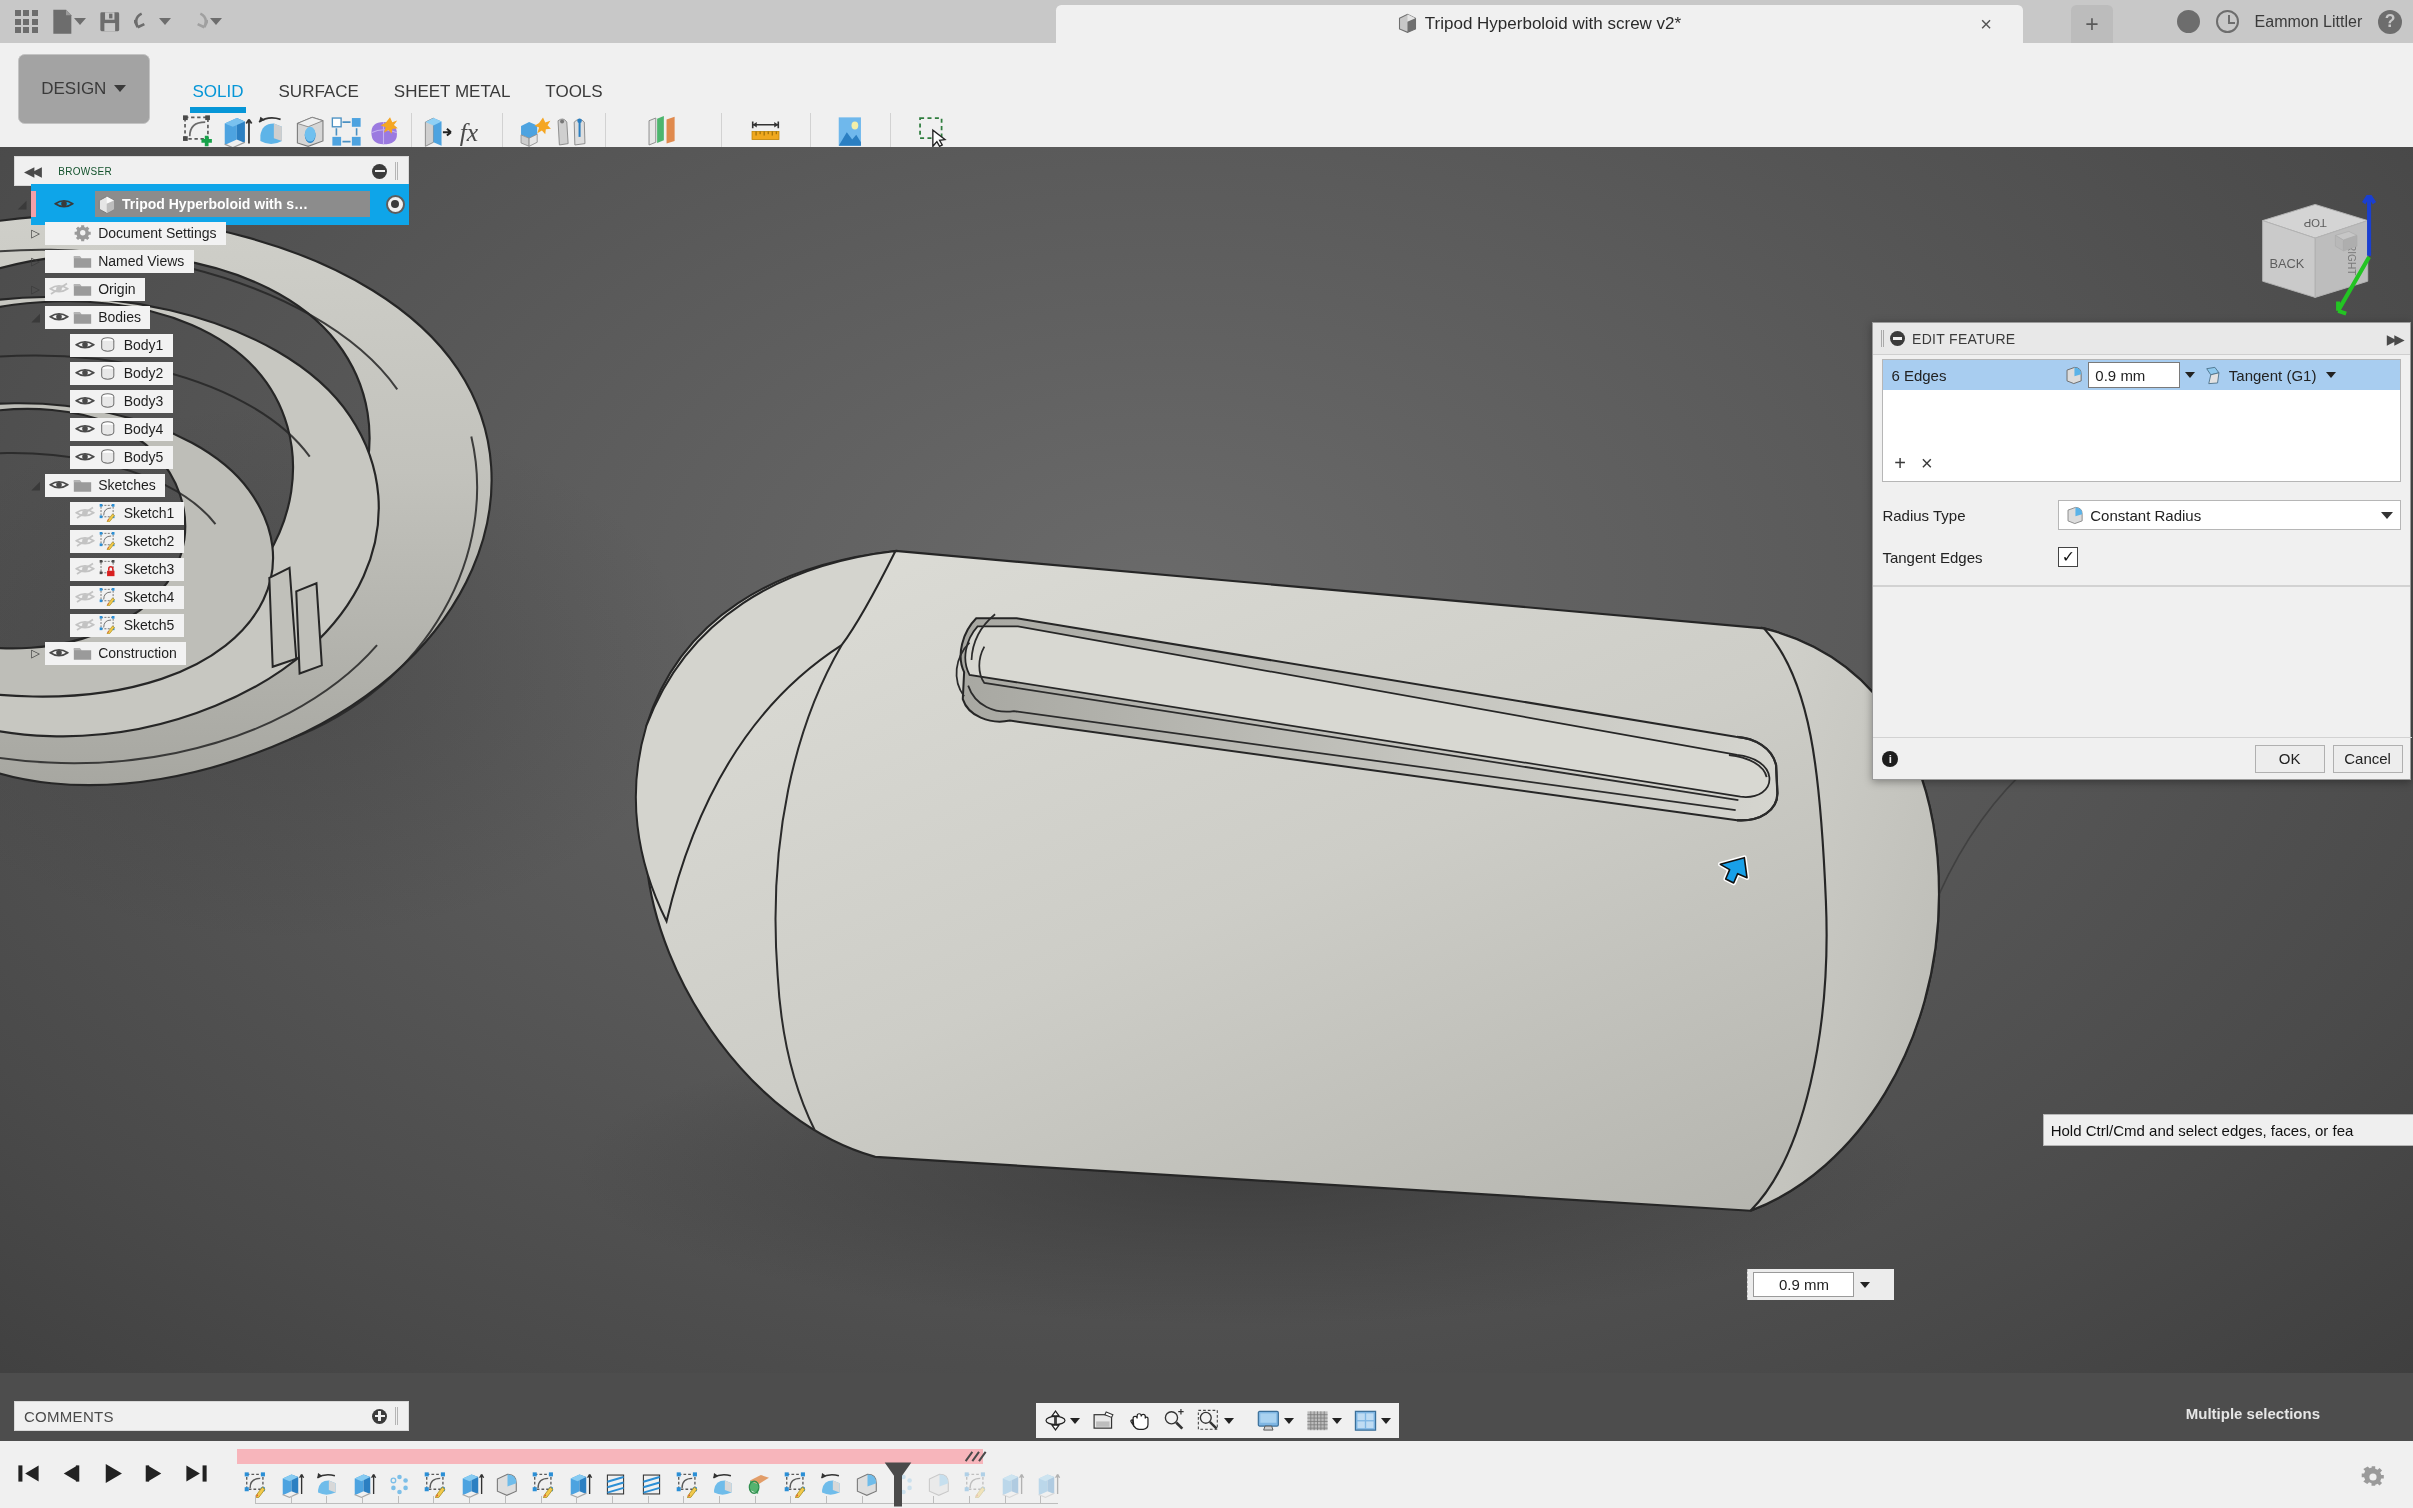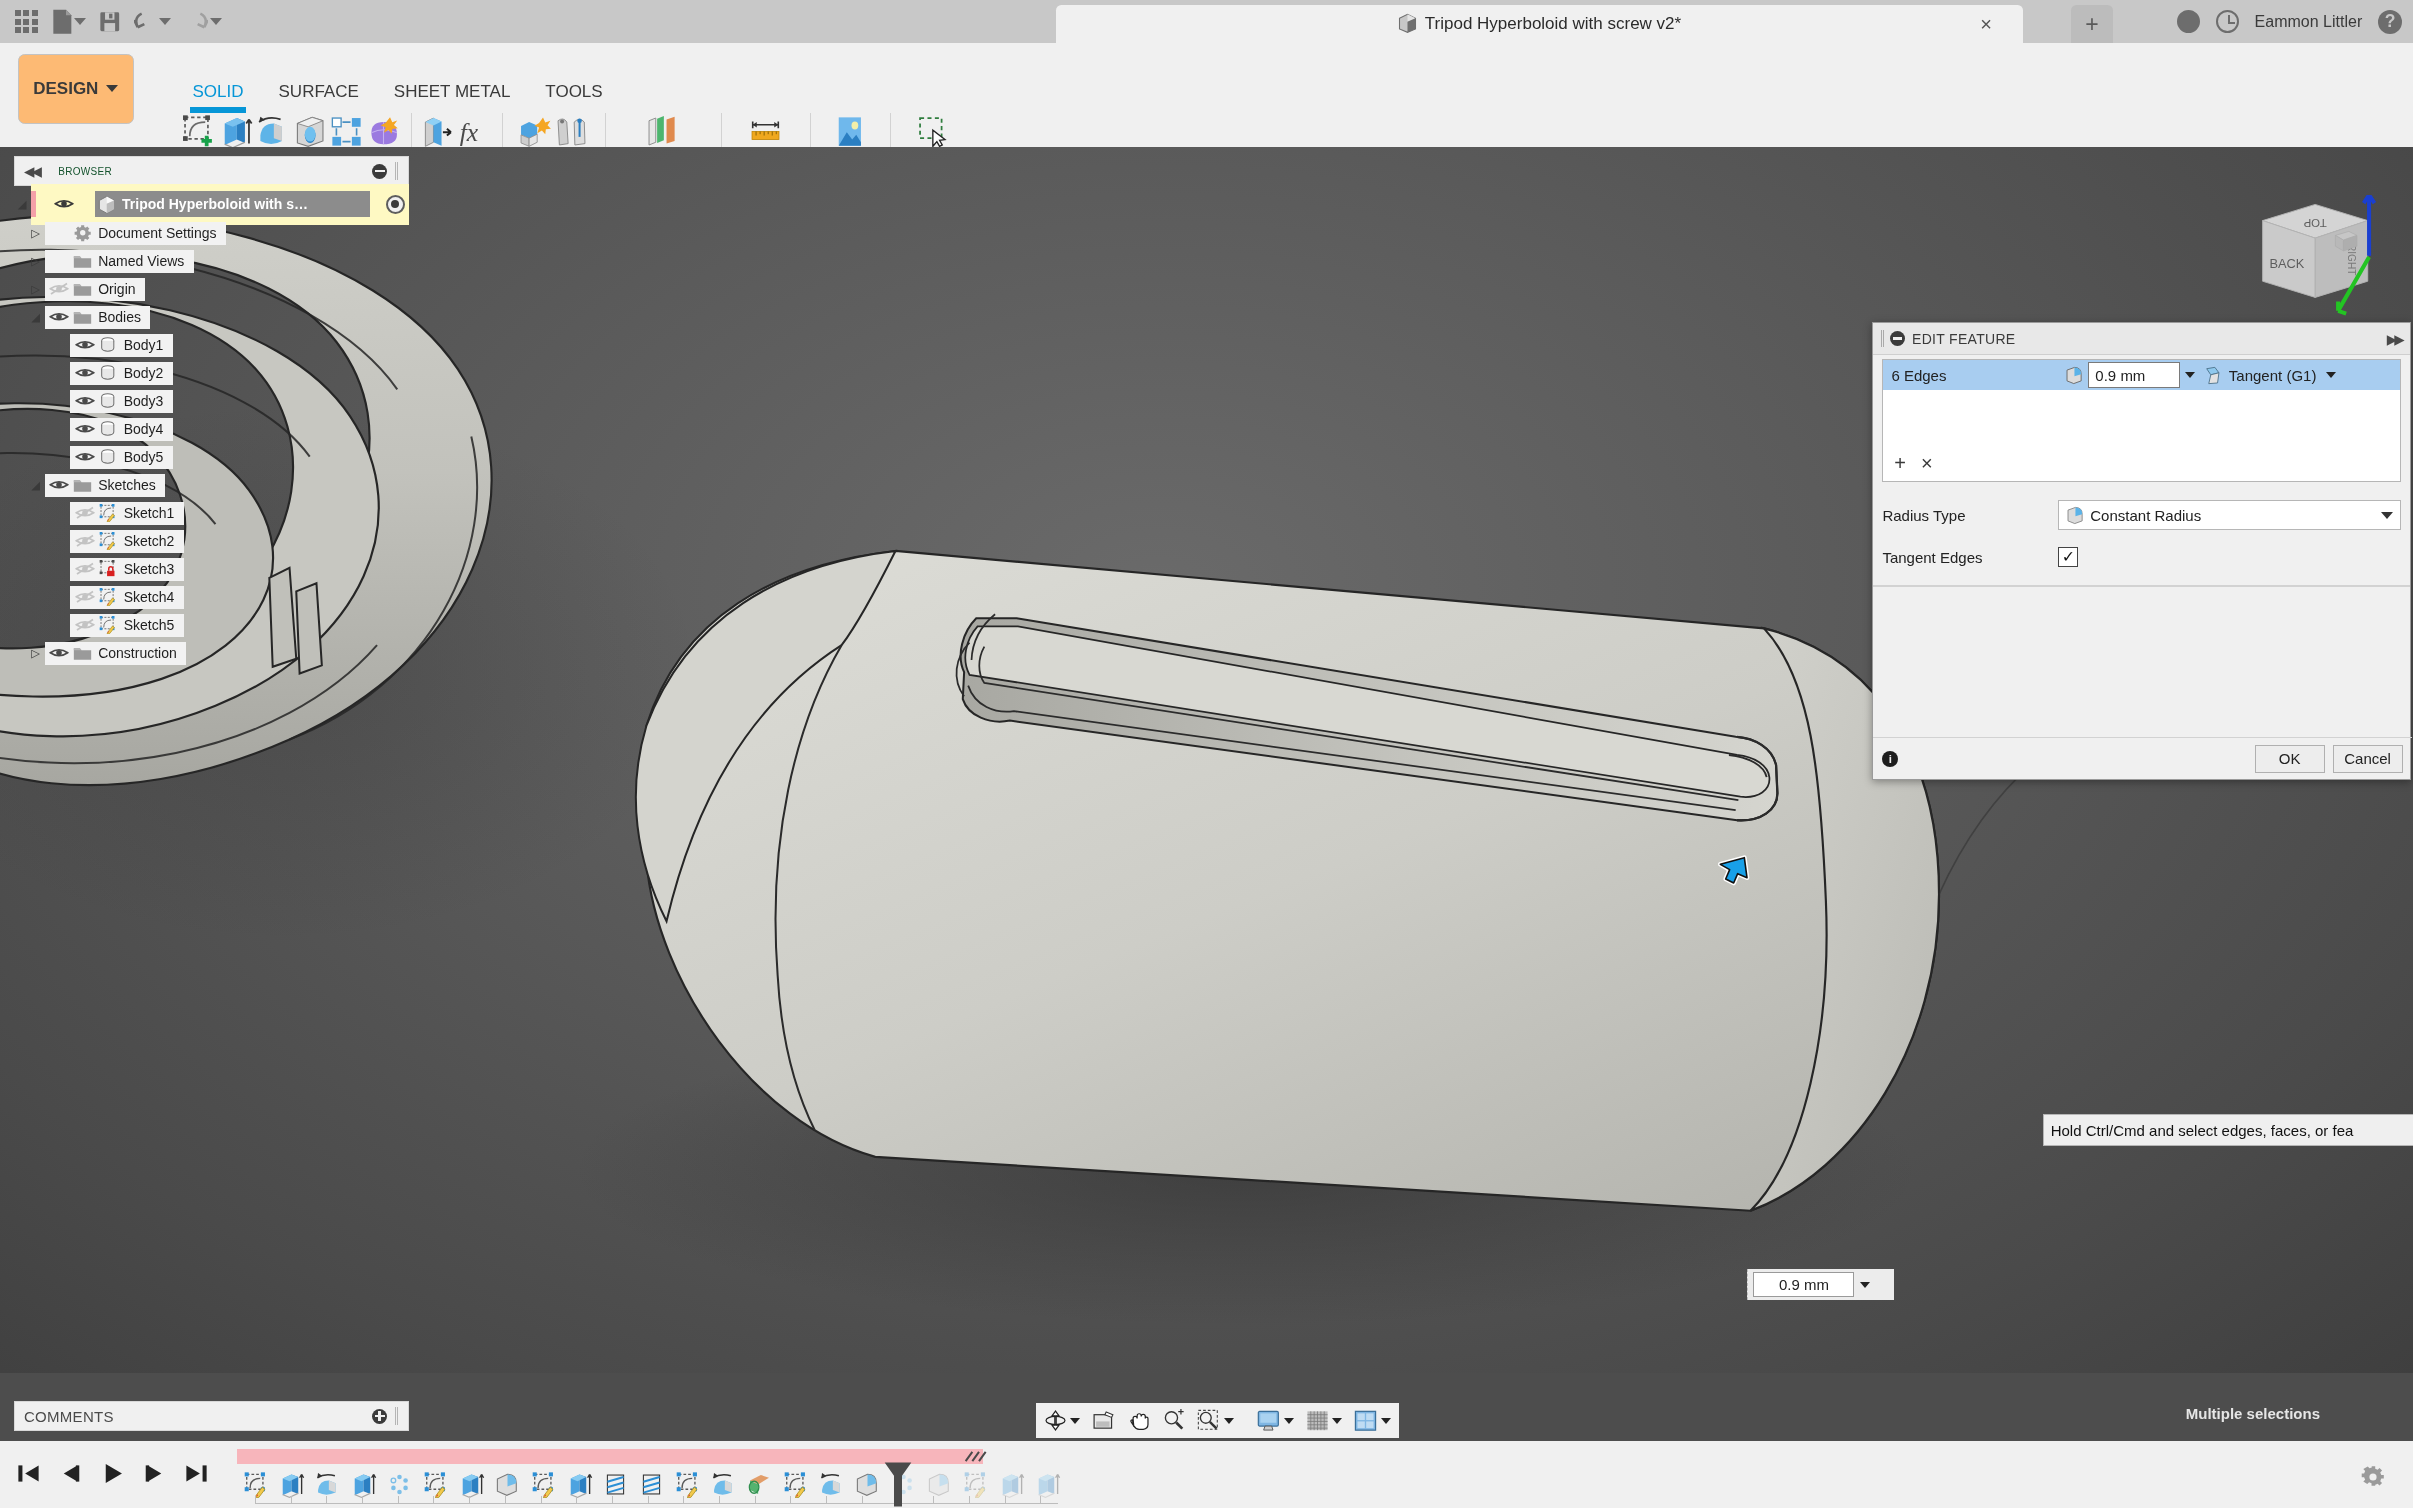--- a/index.html
+++ b/index.html
@@ -41,24 +41,24 @@
   .circ-icon { width:23px;height:23px;border-radius:50%;border:2px solid #6d6d6d; position:relative; }
   .circ-icon.filled { background:#6d6d6d; border-color:#6d6d6d; }
   .circ-icon .hand { position:absolute; left:10px; top:3.4px; width:2px;height:8.8px;background:#6d6d6d;}
   .circ-icon .hand2 { position:absolute; left:10px; top:10px; width:7.4px;height:2px;background:#6d6d6d;}
   .qmark { width:24px;height:24px;border-radius:50%;background:#6d6d6d;color:#c8c8c8;
            display:flex;align-items:center;justify-content:center;font-size:17.5px;font-weight:bold; }
 
   
   #ribbon { position:absolute; left:0; top:43px; width:2413px; height:104px; background:#f0f0f0; }
   #design-btn {
-    position:absolute; left:17.5px; top:10.8px; width:116px; height:70px;
-    border:0.7px solid #c3c3c3; border-radius:6.7px; background:#fdba74;
+    position:absolute; left:17.5px; top:10.8px; width:132px; height:70px;
+    border:0.7px solid #c3c3c3; border-radius:6.7px; background:#a3a3a3;
     display:flex; align-items:center; justify-content:center; gap:5.4px;
-    font-size:17px; font-weight:bold; color:#3a3a3a; cursor:pointer;
+    font-size:17px; font-weight:normal; color:#3a3a3a; cursor:pointer;
   }
   #ws-tabs { position:absolute; left:175px; top:39px; display:flex; gap:0; }
   .ws-tab { padding:0 17.5px; font-size:17px; color:#3a3a3a; cursor:pointer; position:relative; padding-bottom:10.8px;}
   .ws-tab.active { color:#0696d7; }
   .ws-tab.active::after { content:""; position:absolute; left:15px; right:15px; bottom:0; height:5.4px; background:#0696d7; }
 
   #ribbon-groups { position:absolute; left:172px; top:67px; height:75px; display:flex; align-items:flex-start; }
   .rgroup { display:flex; flex-direction:column; align-items:center; padding:0 9.4px; position:relative; }
   .rgroup + .rgroup::before { content:""; position:absolute; left:0; top:2.7px; bottom:13.5px; width:0.7px; background:#d2d2d2; }
   .ricons { display:flex; align-items:center; gap:2px; height:46px; }
@@ -83,21 +83,21 @@
   .minus-circle::after { content:""; position:absolute; left:2.7px; top:6px; width:9.4px;height:2.7px;background:#f0f0f0;}
   #browser-tree { position:absolute; left:13.5px; top:189px; width:395px; z-index:20; font-size:14px; color:#1f1f1f; }
   .trow { display:flex; align-items:center; height:28px; position:relative; }
   .trow .lbl { background:#f2f2f2; display:inline-flex; align-items:center; height:23px; padding:0 9.4px 0 2.7px; }
   .twist { width:17.5px; text-align:center; color:#3a3a3a; font-size:11.4px; flex:0 0 17.5px; }
   .eye { width:24px; flex:0 0 24px; display:flex; align-items:center; justify-content:center; }
   .eye svg { display:block; }
   .ficon { width:23px; flex:0 0 23px; display:flex; align-items:center; justify-content:center; margin-right:4px;}
   .root-row { background:#8c8c8c; height:25.6px; display:flex; align-items:center; padding-right:4px; }
   .root-row .rname { color:#fff; font-weight:bold; font-size:14px; }
-  .root-wrap { background:#fef9c3; display:flex; align-items:center; height:41px; width:387px;gap:16px; }
+  .root-wrap { background:#0ea5e9; display:flex; align-items:center; height:41px; width:387px;gap:16px; }
   .pinkbar { width:5.4px; height:25.6px; background:#f4a0a8; flex:0 0 5.4px; }
   .radio-dot { width:19px;height:19px;border-radius:50%;background:#f0f0f0;border:2px solid #5d5d5d;
                display:flex;align-items:center;justify-content:center; margin-left:auto;}
   .radio-dot i { width:8.8px;height:8.8px;border-radius:50%;background:#3a3a3a;display:block;}
 
   
   #dialog {
     position:absolute; left:1872px; top:322px; width:539px; height:458px;
     background:#f0f0f0; border:0.7px solid #9a9a9a; z-index:40;
     box-shadow:0 2px 8px rgba(0,0,0,.35); font-size:15px; color:#222;

